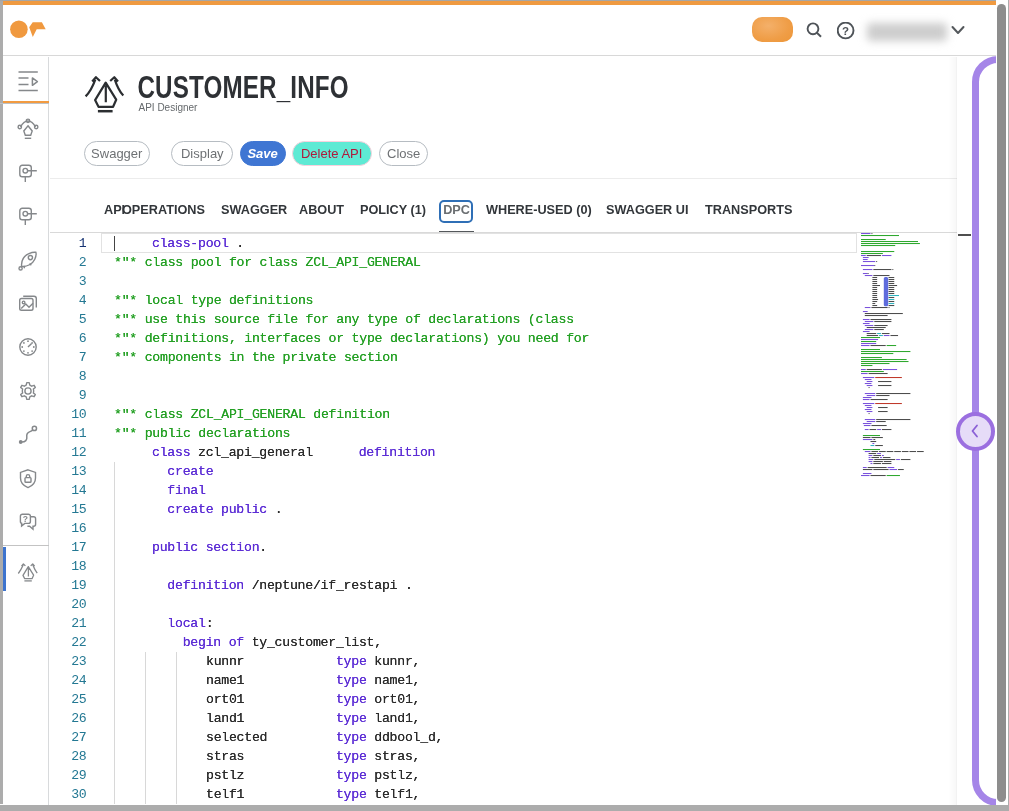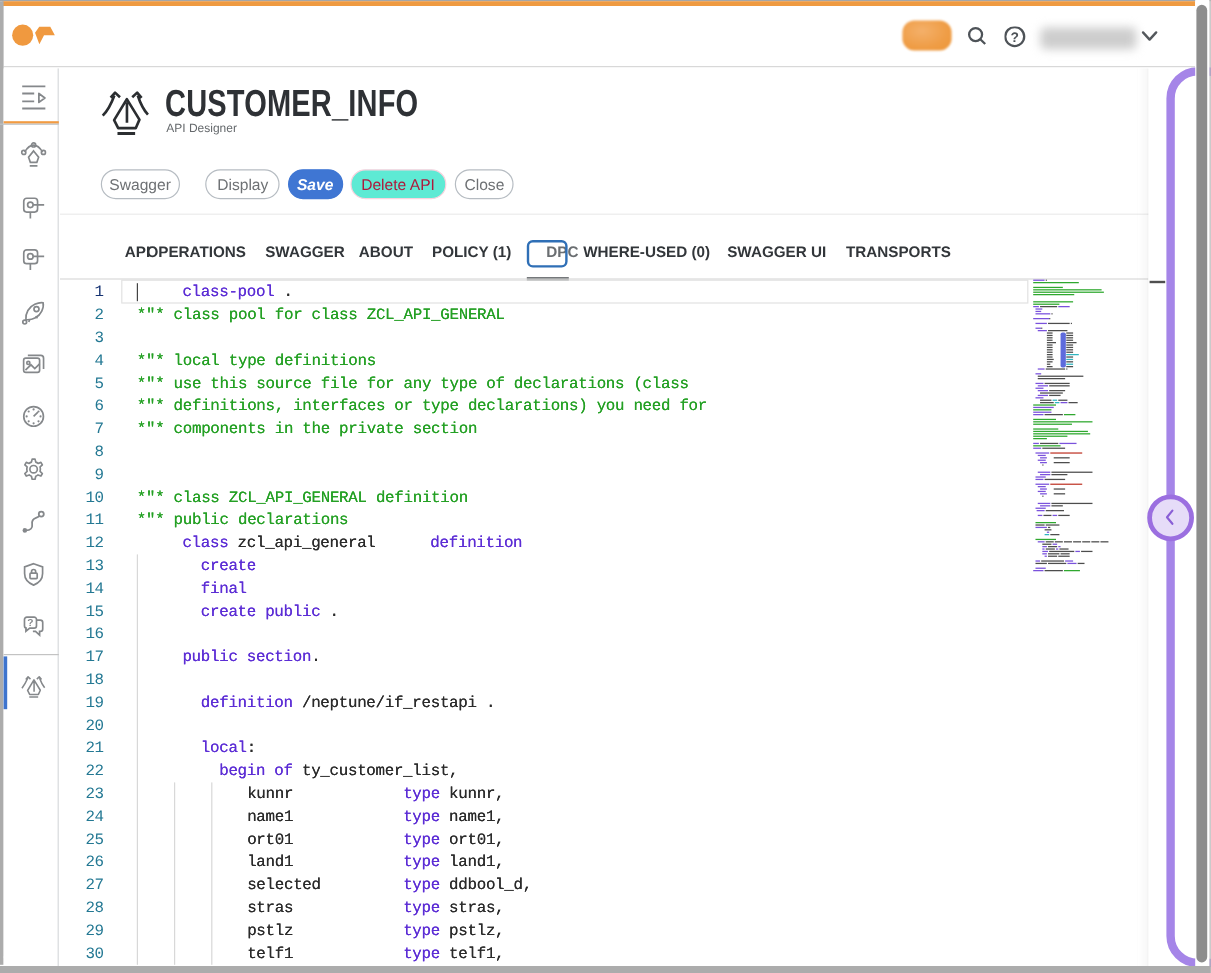--- a/index.html
+++ b/index.html
@@ -189,21 +189,21 @@
 <div class="abs btn" id="btn-save">Save</div>
 <div class="abs btn" id="btn-delete">Delete API</div>
 <div class="abs btn" id="btn-close">Close</div>
 
 <div class="abs" id="tabstrip-top"></div>
 <div class="abs tab" style="left:88px;margin-left:16px;">API</div>
 <div class="abs tab" style="left:122px;">OPERATIONS</div>
 <div class="abs tab" style="left:221px;">SWAGGER</div>
 <div class="abs tab" style="left:299px;">ABOUT</div>
 <div class="abs tab" style="left:360px;">POLICY (1)</div>
-<div class="abs tab" style="left:443.2px; color:#6A6E71;margin-left:12px;">DPC</div>
+<div class="abs tab" style="left:443.2px; color:#6A6E71;">DPC</div>
 <div class="abs" id="dpc-box"></div>
 <div class="abs" id="dpc-underline"></div>
 <div class="abs tab" style="left:486px;">WHERE-USED (0)</div>
 <div class="abs tab" style="left:606px;">SWAGGER UI</div>
 <div class="abs tab" style="left:705px;">TRANSPORTS</div>
 <div class="abs" id="tabs-border"></div>
 
 <div class="abs" id="linehl"></div>
 <pre class="abs" id="gutter"><span class="cur"> 1</span>
  2

